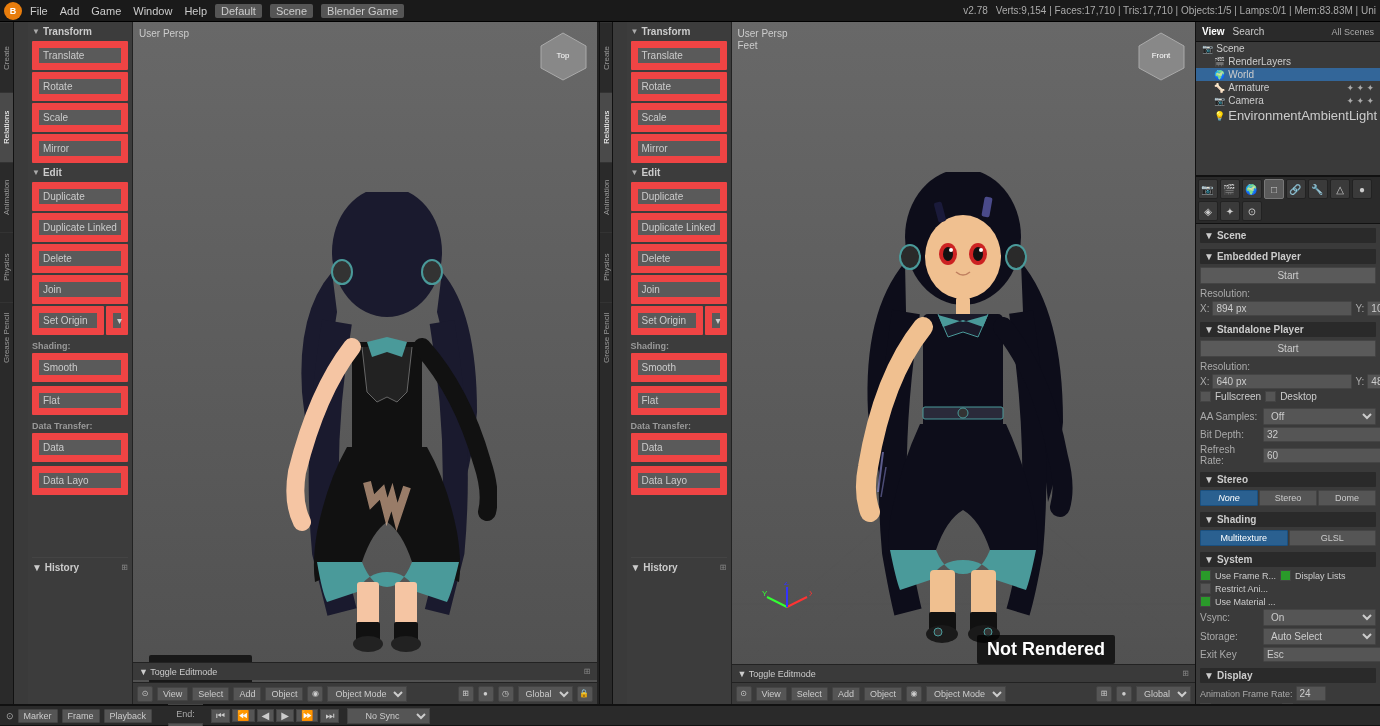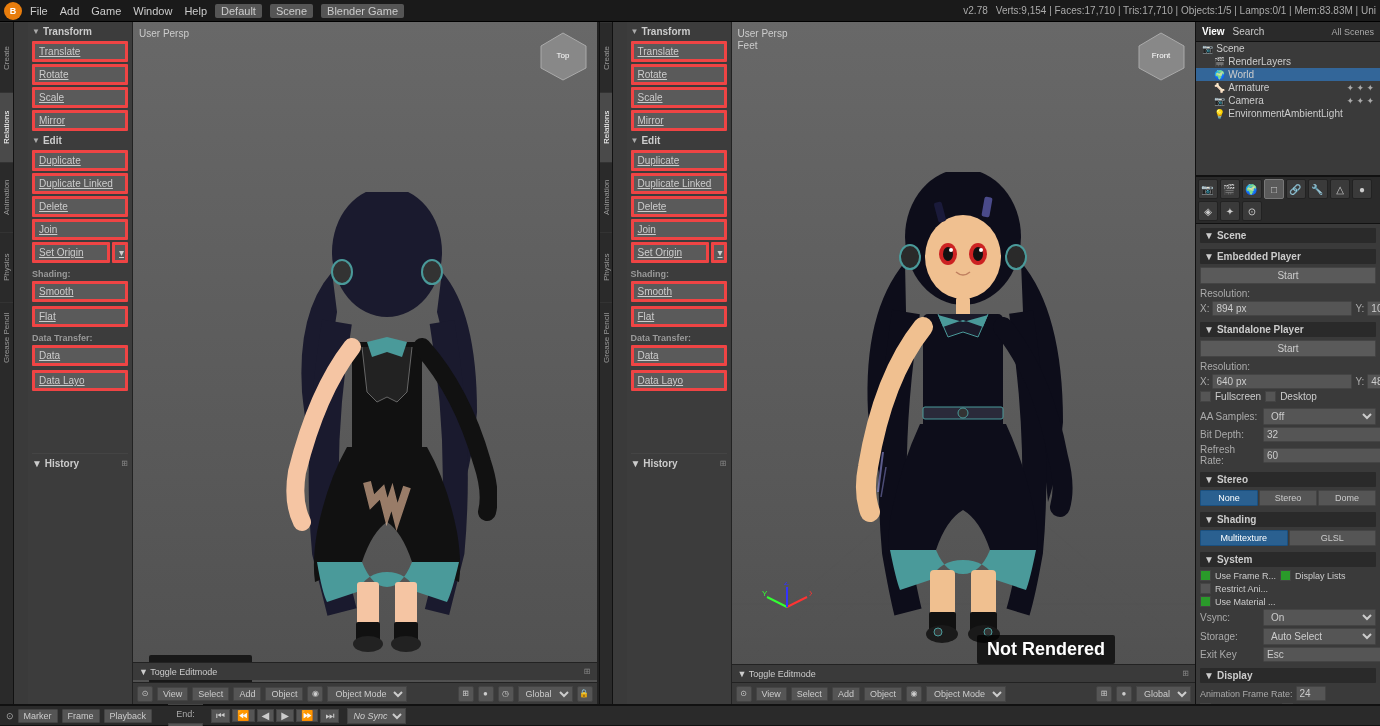--- a/index.html
+++ b/index.html
@@ -83,29 +83,28 @@
       font-size: 10px;
       font-weight: bold;
       color: #ccc;
     }
     .triangle { font-size: 8px; color: #aaa; }
 
     .panel-btn {
       display: block;
       width: 100%;
       background: #5a5a5a;
-      border: 3px solid #ef4444;
+      border: 7px solid #ef4444;
       color: #ccc;
       font-size: 10px;
       padding: 2px 4px;
       margin-bottom: 2px;
       text-align: left;
       cursor: pointer;
       border-radius: 1px;
-      text-decoration: underline;
     }
 
     .panel-row {
       display: flex;
       gap: 2px;
       margin-bottom: 2px;
       flex-direction: column;
     }
     .panel-row .panel-btn { flex: 1; }
 
@@ -241,21 +240,21 @@
       flex: 1;
       background: #555;
       border: 1px solid #444;
       color: #ccc;
       font-size: 9px;
       padding: 2px 4px;
       cursor: pointer;
       text-align: center;
       border-radius: 1px;
     }
-    .stereo-btn.active { background: #2a6090; border-color: #1a5080; color: white; }
+    .stereo-btn.active { background: #2a6090; border-color: #1a5080; color: white; font-style: italic; }
 
     .shading-btns {
       display: flex;
       gap: 1px;
       margin-bottom: 4px;
     }
     .shading-btn {
       flex: 1;
       background: #555;
       border: 1px solid #444;
@@ -687,21 +686,21 @@
           <span class="tree-label">Armature</span>
           <span style="margin-left:auto; font-size:9px; color:#aaa;">✦ ✦ ✦</span>
         </div>
         <div class="tree-item" style="padding-left:18px;">
           <span class="tree-icon">📷</span>
           <span class="tree-label">Camera</span>
           <span style="margin-left:auto; font-size:9px; color:#aaa;">✦ ✦ ✦</span>
         </div>
         <div class="tree-item" style="padding-left:18px;">
           <span class="tree-icon">💡</span>
-          <span class="tree-label" style="font-size:10px;">EnvironmentAmbientLight</span>
+          <span class="tree-label" style="font-size:13px;">EnvironmentAmbientLight</span>
         </div>
       </div>
     </div>
 
     <div class="props-icons">
       <div class="prop-icon">📷</div>
       <div class="prop-icon">🎬</div>
       <div class="prop-icon">🌍</div>
       <div class="prop-icon active">□</div>
       <div class="prop-icon">🔗</div>
@@ -878,16 +877,16 @@
   </div>
 
   <div style="display:flex; gap:2px; align-items:center;">
     <button style="background:#555; border:1px solid #444; color:#ccc; font-size:10px; padding:0 4px; cursor:pointer;">⏮</button>
     <button style="background:#555; border:1px solid #444; color:#ccc; font-size:10px; padding:0 4px; cursor:pointer;">⏪</button>
     <button style="background:#555; border:1px solid #444; color:#ccc; font-size:10px; padding:0 4px; cursor:pointer;">◀</button>
     <button style="background:#555; border:1px solid #444; color:#ccc; font-size:10px; padding:0 4px; cursor:pointer;">▶</button>
     <button style="background:#555; border:1px solid #444; color:#ccc; font-size:10px; padding:0 4px; cursor:pointer;">⏩</button>
     <button style="background:#555; border:1px solid #444; color:#ccc; font-size:10px; padding:0 4px; cursor:pointer;">⏭</button>
   </div>
-  <select style="background:#555; border:1px solid #444; color:#ccc; font-size:9px; padding:1px 1px;font-style:italic;">
+  <select style="background:#555; border:1px solid #444; color:#ccc; font-size:9px; padding:1px 13px;">
     <option>No Sync</option>
   </select>
 </div>
 
 </body></html>

